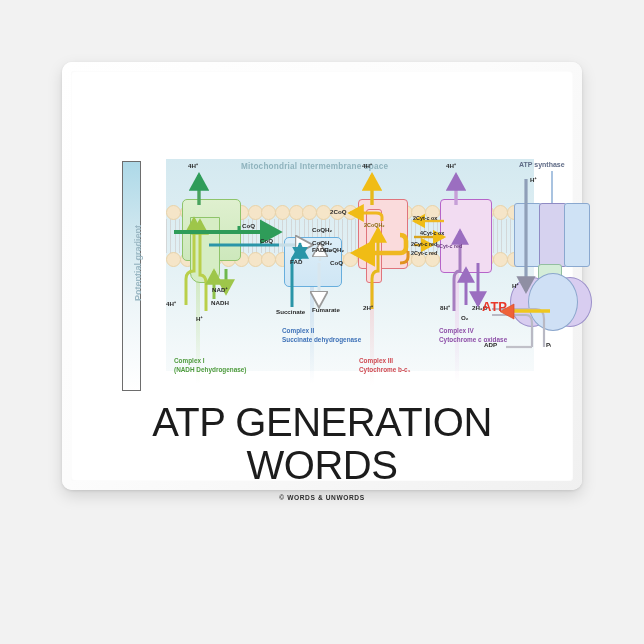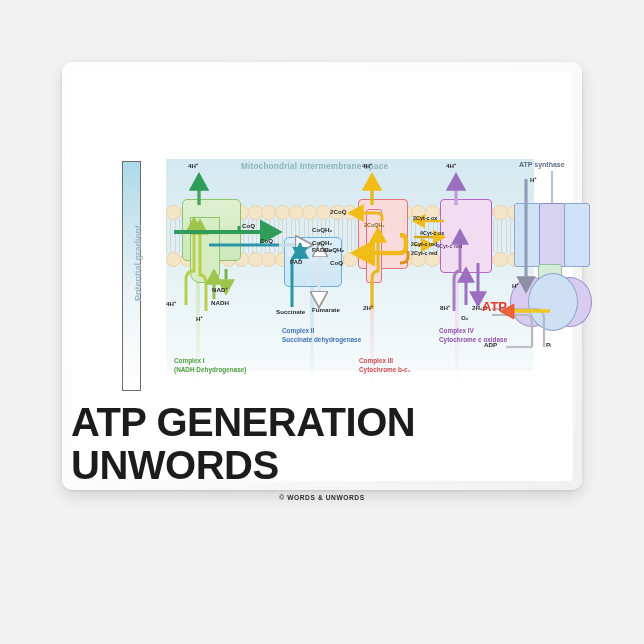--- a/index.html
+++ b/index.html
@@ -133,22 +133,22 @@
   #n1{left:60px;top:198px;color:#4e9b3d;}
   #n2{left:168px;top:168px;color:#3f72b8;}
   #n3{left:245px;top:198px;color:#cf4a52;}
   #n4{left:325px;top:168px;color:#8e4fa8;}
   #atp-word{
     position:absolute;left:368px;top:140px;font-size:13px;font-weight:bold;color:#e8392b;
   }
 
   
   #title{
-    position:absolute;left:0;top:330px;width:502px;
-    font-size:40px;font-weight:bold;color:#1c1c1c;line-height:1.08;
+    position:absolute;left:0;top:330px;width:502px;text-align:center;
+    font-size:40px;font-weight:normal;color:#1c1c1c;line-height:1.08;
     letter-spacing:-0.5px;
   }
   #copyright{
     position:absolute;left:0;top:423px;width:502px;text-align:center;
     font-size:6.6px;font-weight:bold;color:#2b2b2b;letter-spacing:.6px;
   }
   svg{position:absolute;left:0;top:0;overflow:visible;}
 </style>
 </head>
 <body>
@@ -383,20 +383,20 @@
             <span>Cytochrome b-c₁</span>
           </div>
           <div class="cname" id="n4">
             <span>Complex IV</span><br>
             <span>Cytochrome c oxidase</span>
           </div>
         </div>
 
         <div id="title">
           <div>ATP GENERATION</div>
-          <div>UNWORDS</div>
+          <div>WORDS</div>
         </div>
         <div id="copyright">© WORDS &amp; UNWORDS</div>
 
       </div>
     </div>
   </div>
 </div>
 
 </body></html>

